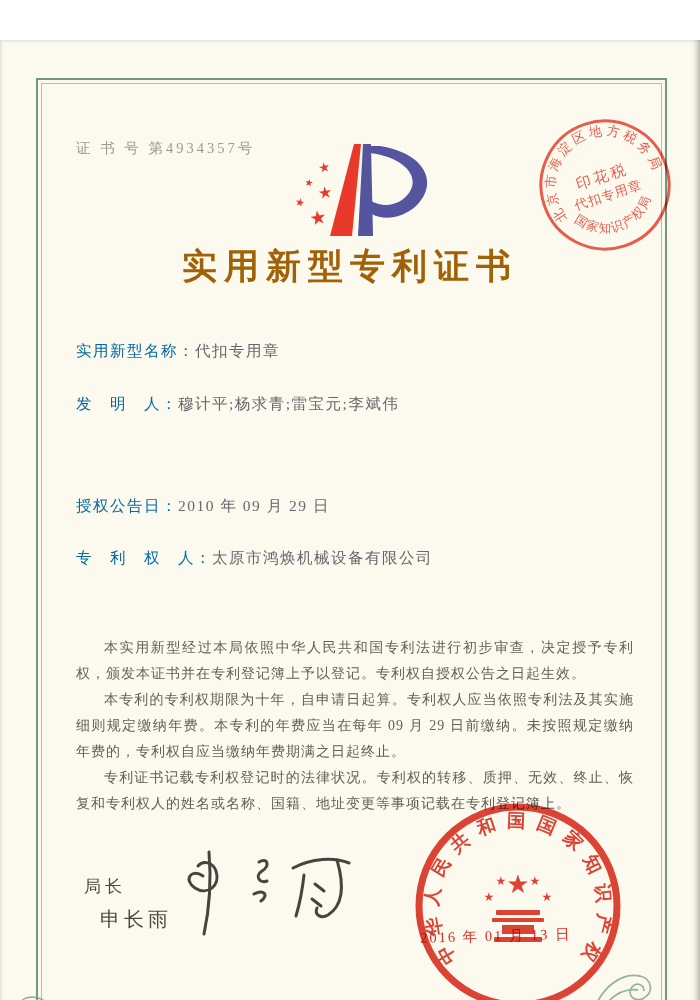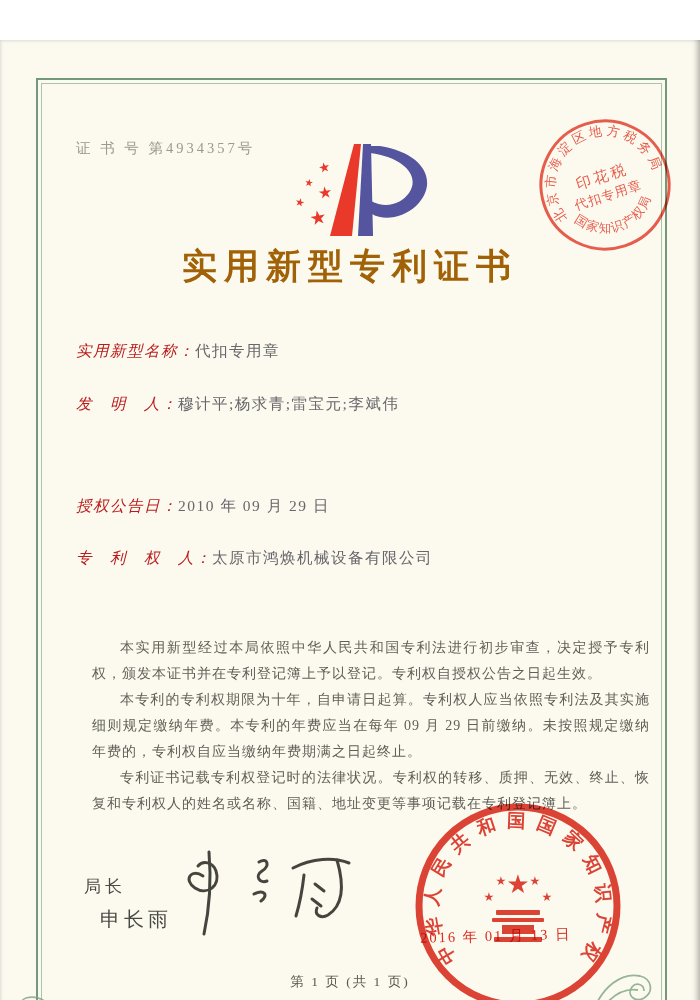--- a/index.html
+++ b/index.html
@@ -6,23 +6,23 @@
   body{width:700px;height:1000px;background:#ffffff;font-family:"Liberation Serif","DejaVu Serif",serif;}
   .page{position:relative;width:700px;height:1000px;background:#fcfaef;overflow:hidden;
         box-shadow:inset -5px -6px 6px -3px rgba(95,95,88,.55), inset 2px 2px 3px -1px rgba(200,200,195,.6);margin-top:40px;}
   
   .frame{position:absolute;left:36px;top:38px;right:33px;bottom:27px;border:2px solid #74997a;pointer-events:none;z-index:1;}
   .frame::after{content:"";position:absolute;left:3px;top:3px;right:3px;bottom:3px;border:1px solid #aac5ac;}
   .cert-no{position:absolute;left:76px;top:99px;font-size:14.5px;letter-spacing:3px;color:#9b988e;z-index:2;}
   .title{position:absolute;left:0;top:203px;width:100%;text-align:center;font-size:35px;font-weight:700;
          letter-spacing:7px;color:#a16207;z-index:2;}
   .field-row{position:absolute;left:76px;right:60px;font-size:15.5px;color:#6e6e67;letter-spacing:1.5px;z-index:2;white-space:nowrap;}
-  .field-row .lbl{color:#b91c1c;font-style:italic;}
+  .field-row .lbl{color:#0369a1;}
   .field-row .val{color:#67676b;}
-  .paras{position:absolute;left:92px;width:558px;top:595px;z-index:2;}
+  .paras{position:absolute;left:76px;width:558px;top:595px;z-index:2;}
   .paras p{margin:0;text-indent:2em;font-size:14px;line-height:26px;color:#5f5f58;letter-spacing:1px;text-align:justify;}
   .signer-title{position:absolute;left:84px;top:835px;font-size:17px;color:#4a4a45;letter-spacing:4px;z-index:2;
                 font-family:"Liberation Sans","DejaVu Sans",sans-serif;}
   .signer-name{position:absolute;left:100px;top:866px;font-size:20px;color:#4a4a45;letter-spacing:4px;z-index:2;
                font-family:Liberation Serif, serif;}
   .signature{position:absolute;left:175px;top:804px;z-index:2;}
   .logo{position:absolute;left:268px;top:100px;z-index:2;}
   .tax-stamp{position:absolute;left:524px;top:64px;z-index:3;mix-blend-mode:multiply;opacity:.88;}
   .big-seal{position:absolute;left:410px;top:758px;z-index:3;mix-blend-mode:multiply;opacity:.92;}
   .seal-date{position:absolute;left:420px;top:886px;width:210px;z-index:4;font-size:14.5px;letter-spacing:2px;
@@ -125,21 +125,20 @@
       <text x="137" y="103" font-size="12" text-anchor="middle">★</text>
       <rect x="86" y="112" width="44" height="5" rx="1"></rect>
       <rect x="82" y="120" width="52" height="4" rx="1"></rect>
       <rect x="92" y="127" width="32" height="9"></rect>
       <rect x="84" y="139" width="48" height="5" rx="1"></rect>
     </g>
   </svg>
 
   <div class="seal-date">2016 年 01 月 13 日</div>
 
-  <div class="footer">第 1 页 (共 1 页)</div>
 
   <svg class="flourish-br" width="70" height="58" viewBox="0 0 70 58">
     <g fill="none" stroke="#7ca580" stroke-width="1.8">
       <path d="M4,54 C14,26 34,12 52,16 C64,19 66,32 56,38 C47,43 38,35 44,27 C48,22 56,24 56,31"></path>
       <path d="M10,54 C22,36 36,28 50,30"></path>
       <path d="M22,54 C30,44 42,40 54,44"></path>
     </g>
   </svg>
   <svg class="flourish-bl" width="48" height="42" viewBox="0 0 48 42">
     <g fill="none" stroke="#7ca580" stroke-width="1.6">

